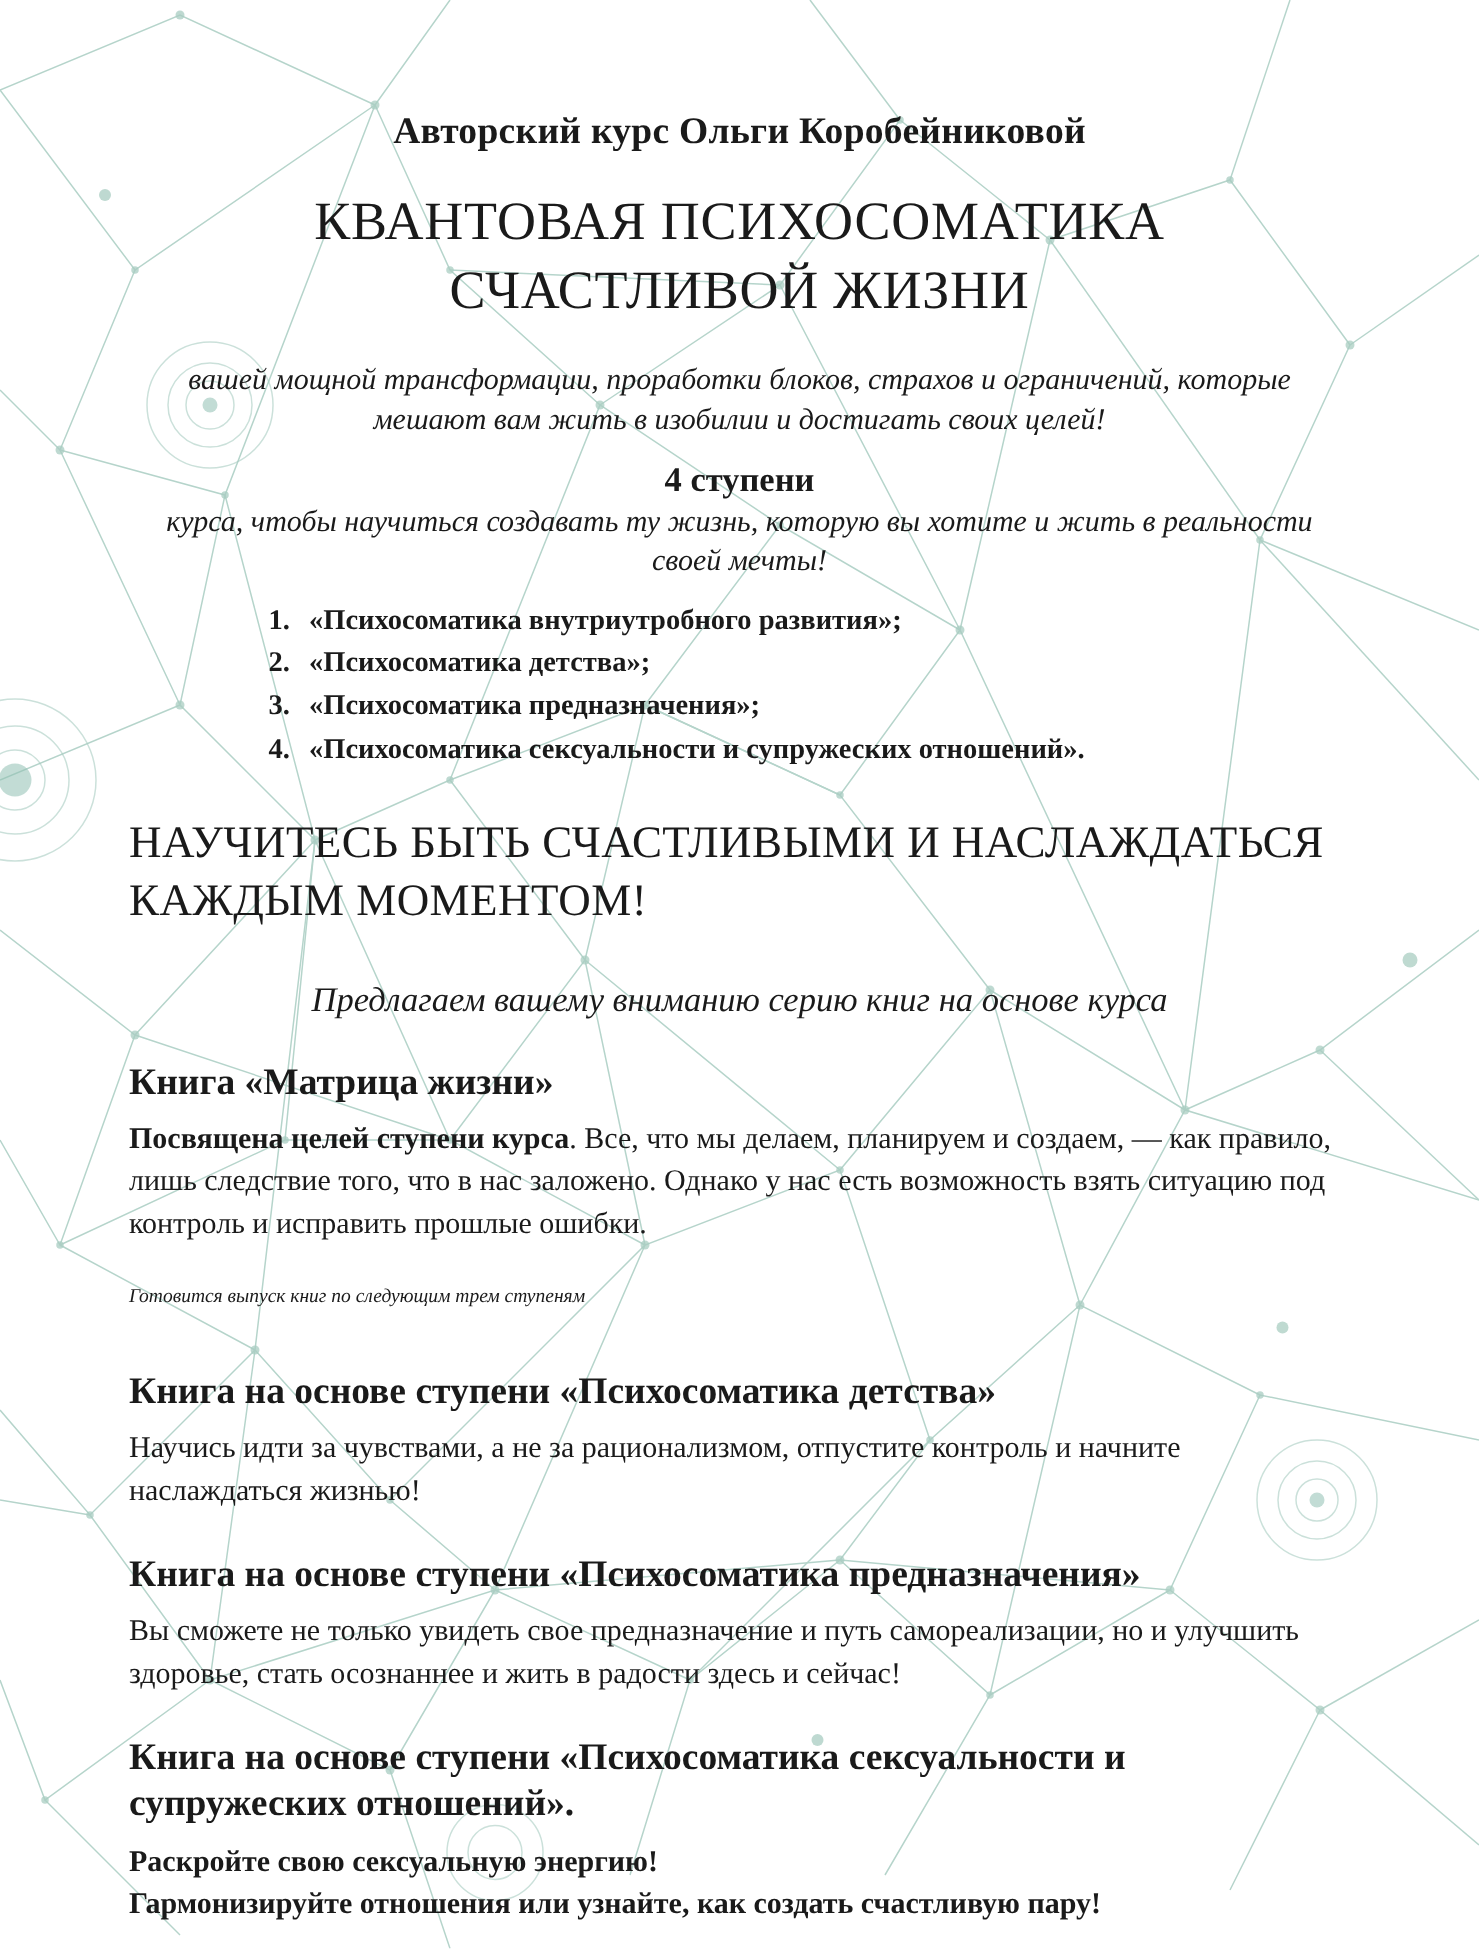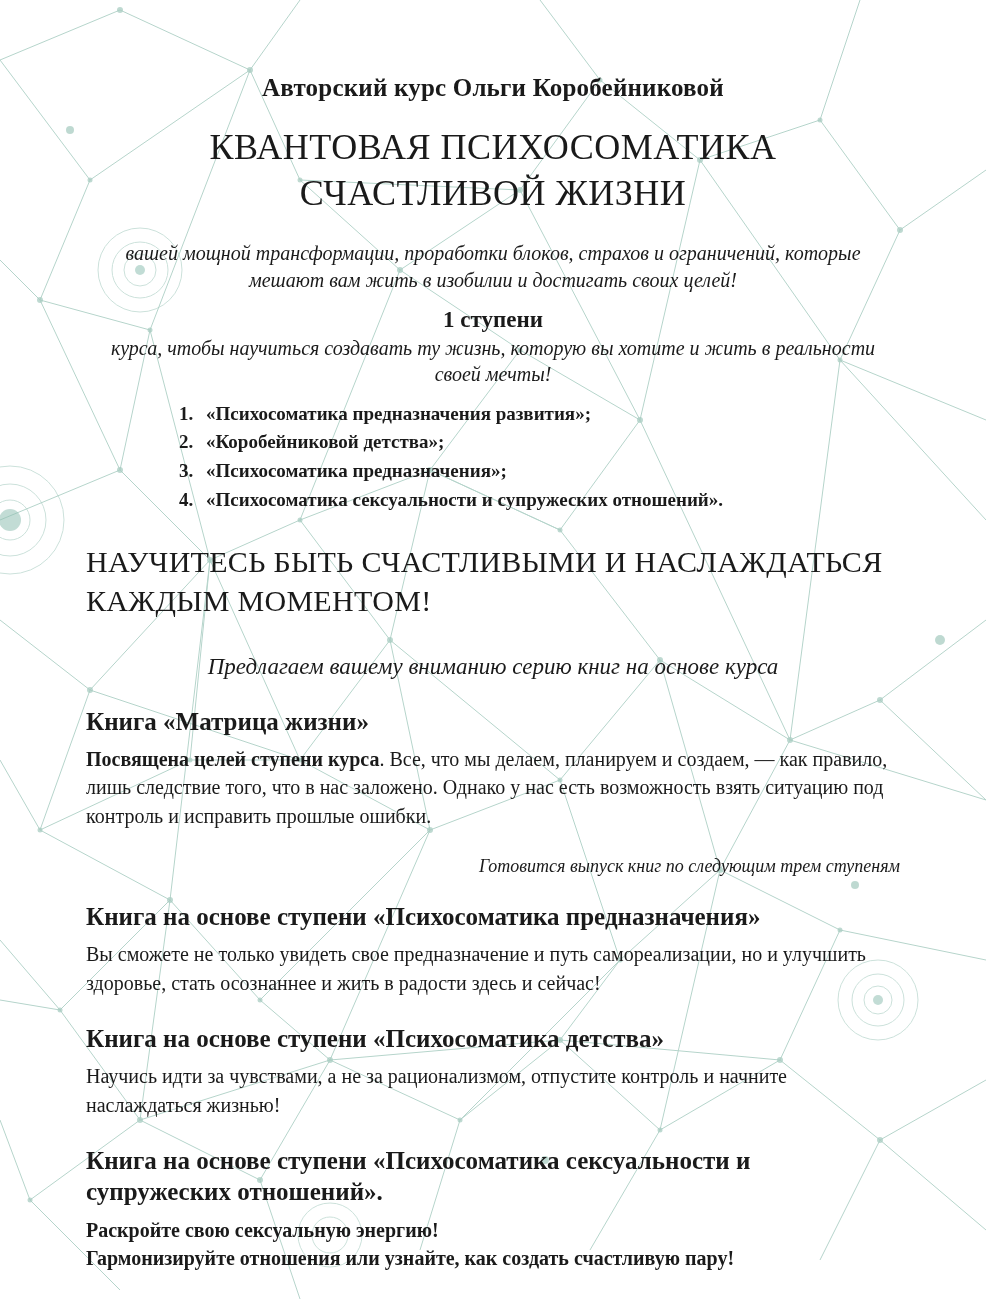--- a/index.html
+++ b/index.html
@@ -94,24 +94,24 @@
   .book-text {
     font-size: 20px;
     line-height: 1.42;
     margin: 0 0 26px 0;
     text-align: left;
   }
   .book-text b {
     font-weight: bold;
   }
   .series-next {
-    text-align: right;
-    font-size: 18px;
+    text-align: left;
+    font-size: 13px;
     font-style: italic;
-    margin: 6px 0 24px 0;
+    margin: 6px 0 40px 0;
   }
   .block {
     margin-bottom: 22px;
   }
   .block:last-child {
     margin-bottom: 0;
   }
   .book-text.two-lines {
     margin-bottom: 14px;
     font-weight: bold;
@@ -257,49 +257,49 @@
 </svg>
 
 <div class="page">
 
   <div class="course-author">Авторский курс Ольги Коробейниковой</div>
 
   <h1 class="course-title">КВАНТОВАЯ ПСИХОСОМАТИКА СЧАСТЛИВОЙ ЖИЗНИ</h1>
 
   <div class="lead-body">вашей мощной трансформации, проработки блоков, страхов и ограничений, которые мешают вам жить в изобилии и достигать своих целей!</div>
 
-  <div class="lead-head">1 ступени</div>
+  <div class="lead-head">4 ступени</div>
   <div class="lead-body tight">курса, чтобы научиться создавать ту жизнь, которую вы хотите и жить в реальности своей мечты!</div>
 
   <ol class="stages">
-    <li>«Психосоматика предназначения развития»;</li>
-    <li>«Коробейниковой детства»;</li>
+    <li>«Психосоматика внутриутробного развития»;</li>
+    <li>«Психосоматика детства»;</li>
     <li>«Психосоматика предназначения»;</li>
     <li>«Психосоматика сексуальности и супружеских отношений».</li>
   </ol>
 
   <div class="shout">НАУЧИТЕСЬ БЫТЬ СЧАСТЛИВЫМИ И НАСЛАЖДАТЬСЯ КАЖДЫМ МОМЕНТОМ!</div>
 
   <div class="series-intro">Предлагаем вашему вниманию серию книг на основе курса</div>
 
   <div class="block">
     <div class="book-title">Книга «Матрица жизни»</div>
     <p class="book-text"><b>Посвящена целей ступени курса</b><span>. Все, что мы делаем, планируем и создаем, — как правило, лишь следствие того, что в нас заложено. Однако у нас есть возможность взять ситуацию под контроль и исправить прошлые ошибки.</span></p>
   </div>
 
   <div class="series-next">Готовится выпуск книг по следующим трем ступеням</div>
 
   <div class="block">
+    <div class="book-title">Книга на основе ступени «Психосоматика детства»</div>
+    <p class="book-text">Научись идти за чувствами, а не за рационализмом, отпустите контроль и начните наслаждаться жизнью!</p>
+  </div>
+
+  <div class="block">
     <div class="book-title">Книга на основе ступени «Психосоматика предназначения»</div>
     <p class="book-text">Вы сможете не только увидеть свое предназначение и путь самореализации, но и улучшить здоровье, стать осознаннее и жить в радости здесь и сейчас!</p>
-  </div>
-
-  <div class="block">
-    <div class="book-title">Книга на основе ступени «Психосоматика детства»</div>
-    <p class="book-text">Научись идти за чувствами, а не за рационализмом, отпустите контроль и начните наслаждаться жизнью!</p>
   </div>
 
   <div class="block">
     <div class="book-title">Книга на основе ступени «Психосоматика сексуальности и супружеских отношений».</div>
     <p class="book-text two-lines" style="white-space: pre-line;">Раскройте свою сексуальную энергию!
 Гармонизируйте отношения или узнайте, как создать счастливую пару!</p>
   </div>
 
 </div>
 

